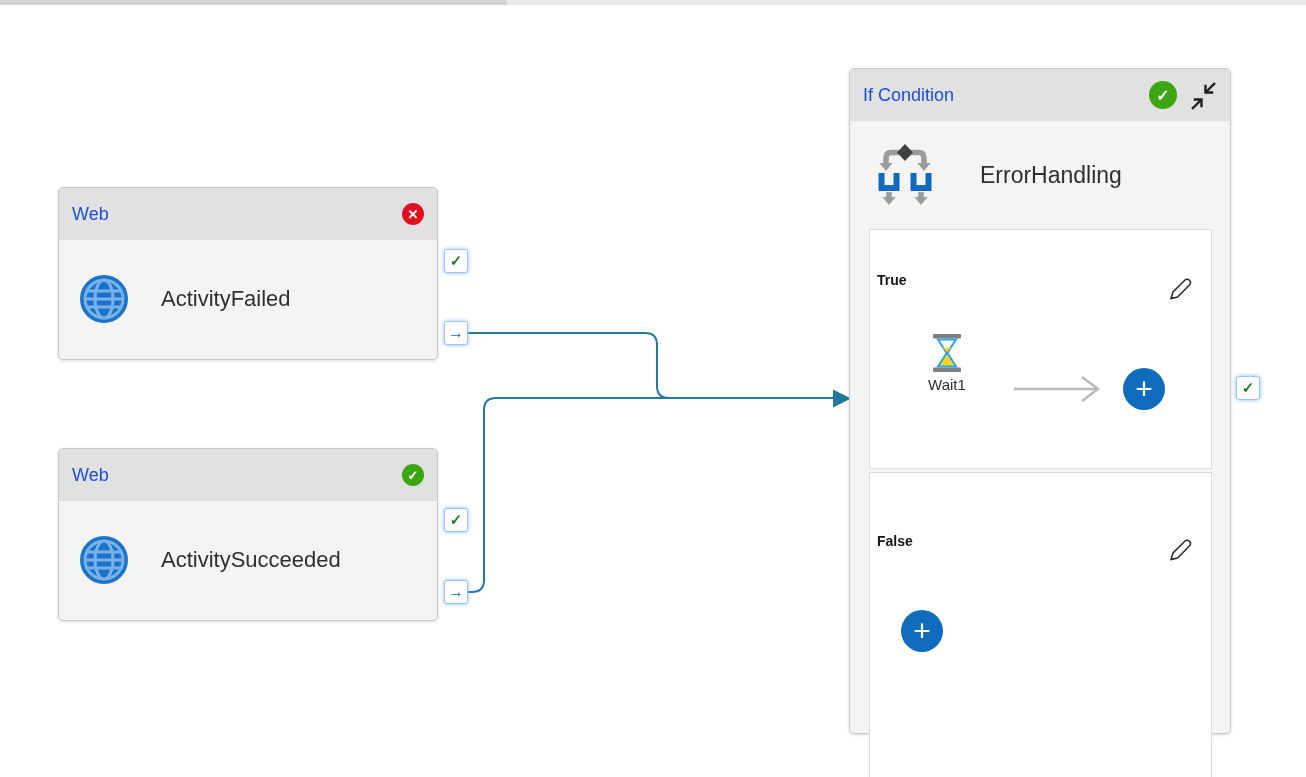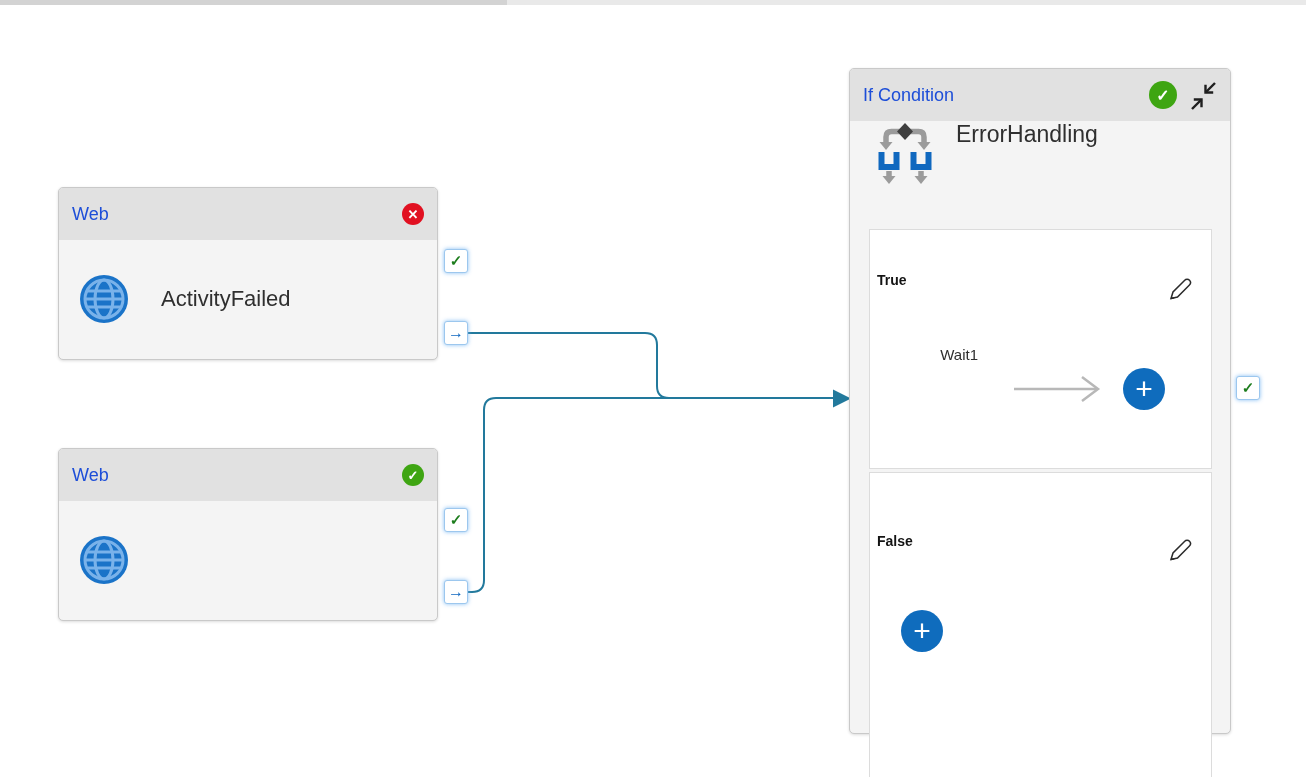--- a/index.html
+++ b/index.html
@@ -51,40 +51,40 @@
     width:24px; height:24px; box-sizing:border-box;
     background:#ffffff; border:1px solid #9cc7ee; border-radius:3px;
     box-shadow:0 0 4px rgba(121,183,242,.9);
     display:flex; align-items:center; justify-content:center;
   }
   .port-check { color:#1d7d1d; font-size:15px; font-weight:bold; }
   .port-arrow { color:#0f67c0; font-size:16px; font-weight:bold; }
 
   
   .if-node { width:382px; height:666px; }
-  .if-iconrow { height:108px; display:flex; align-items:flex-start; padding-left:26px; box-sizing:border-box; }
+  .if-iconrow { height:108px; display:flex; align-items:center; padding-left:26px; box-sizing:border-box;gap:24px; }
   .if-name { font-size:23px; color:#2f2f2f; margin-left:22px; }
   .collapse-btn { margin-left:12px; display:flex; cursor:pointer; }
 
   .branch-panel {
     position:absolute; left:19px; width:343px;
     background:#ffffff; border:1px solid #dcdcdc;
     box-sizing:border-box;
   }
   .panel-true  { top:160px; height:240px; }
   .panel-false { top:403px; height:308px; }
   .branch-label { position:absolute; left:7px; font-size:14px; font-weight:bold; color:#141414; }
   .panel-true  .branch-label { top:42px; }
   .panel-false .branch-label { top:60px; }
   .pencil { position:absolute; right:16px; }
   .panel-true  .pencil { top:44px; }
   .panel-false .pencil { top:62px; }
 
   .wait-activity { position:absolute; left:46px; top:103px; width:62px;
-    display:flex; flex-direction:row; align-items:center;gap:24px; }
+    display:flex; flex-direction:column; align-items:center; }
   .wait-label { font-size:15px; color:#2f2f2f; margin-top:3px; }
 
   .seq-arrow { position:absolute; left:142px; top:144px; }
 
   .add-btn {
     position:absolute; width:42px; height:42px; border-radius:50%;
     background:#0f6cbd; color:#ffffff;
     display:flex; align-items:center; justify-content:center;
     font-size:30px; font-weight:400; line-height:1;
   }
@@ -145,20 +145,21 @@
       <svg width="50" height="50" viewBox="0 0 50 50">
         <circle cx="25" cy="25" r="24" fill="#1a73c8"></circle>
         <g fill="none" stroke="#79b2ea" stroke-width="3">
           <circle cx="25" cy="25" r="19"></circle>
           <ellipse cx="25" cy="25" rx="9" ry="19"></ellipse>
           <line x1="8" y1="17" x2="42" y2="17"></line>
           <line x1="6" y1="25" x2="44" y2="25"></line>
           <line x1="8" y1="33" x2="42" y2="33"></line>
         </g>
       </svg>
+      <span class="node-name">ActivitySucceeded</span>
     </div>
   </div>
   <div class="port" style="left:444px; top:508px;">
     <span class="port-check">✓</span>
   </div>
   <div class="port" style="left:444px; top:580px;">
     <span class="port-arrow">→</span>
   </div>
 
   <div class="node if-node" style="left:849px; top:68px;">

